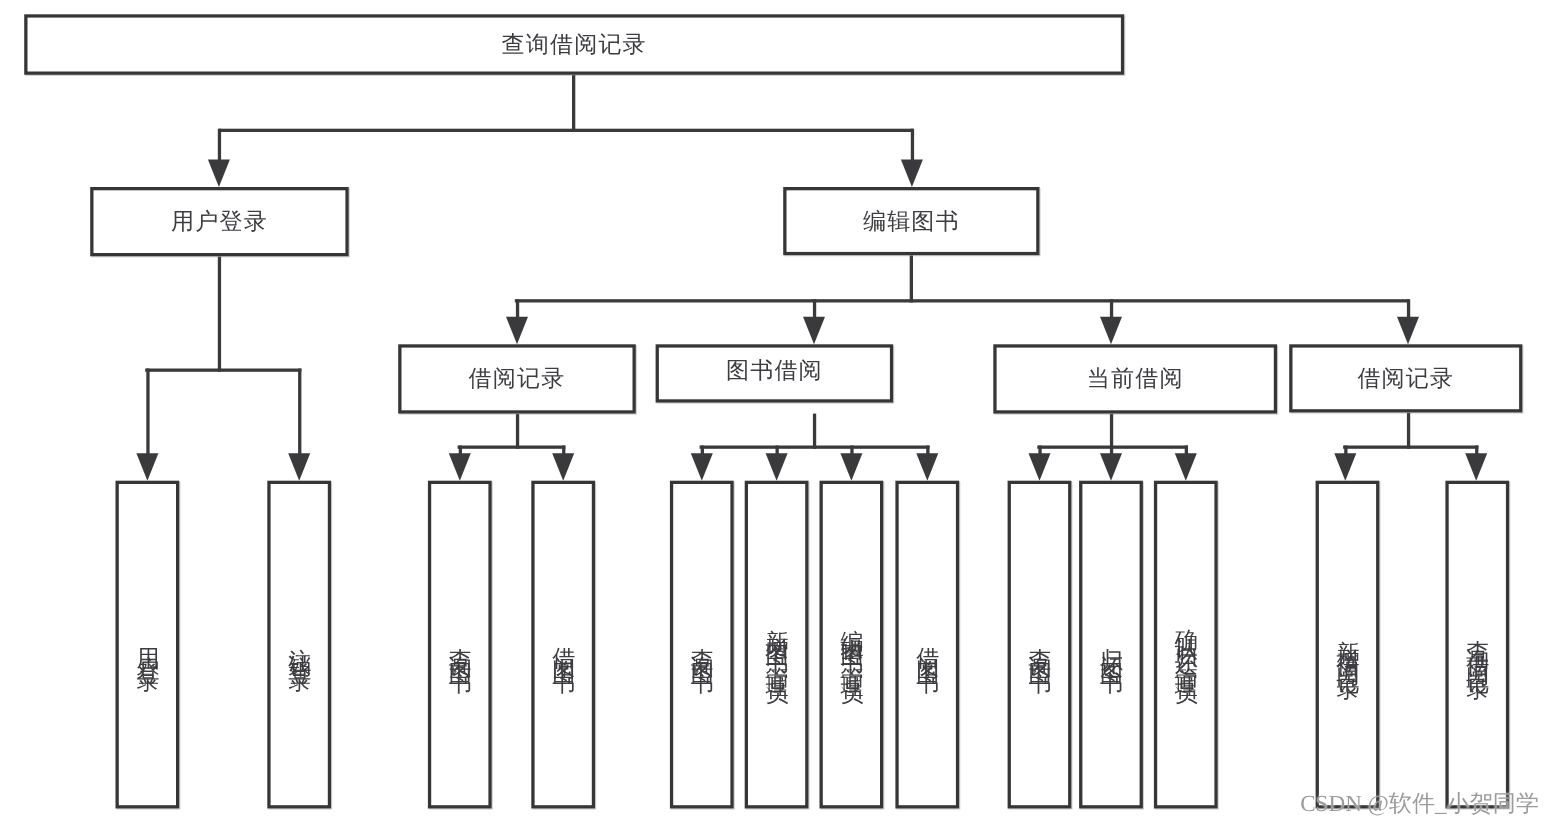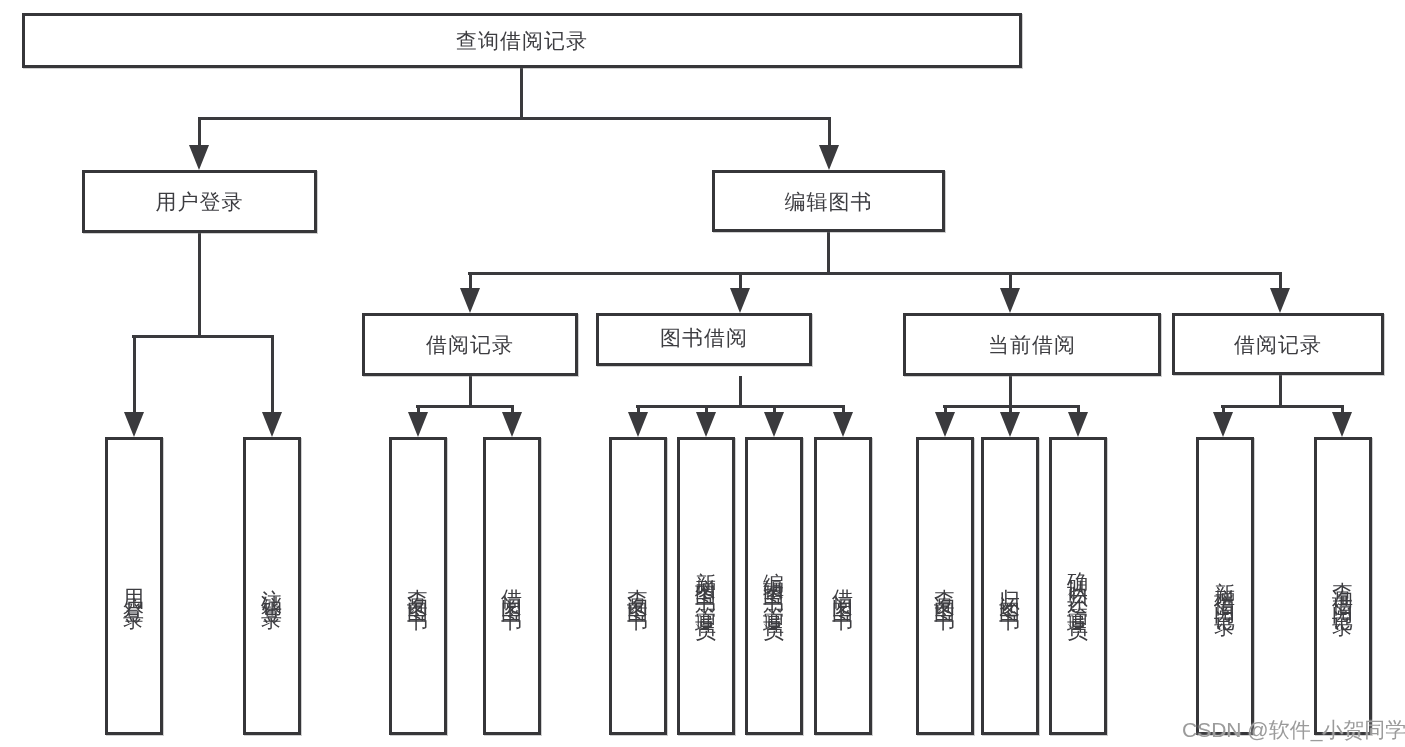--- a/index.html
+++ b/index.html
@@ -184,14 +184,14 @@
       <div class="box v" style="left: 609px; top: 437px; width: 58px; height: 298px;">查询图书</div>
       <div class="box v" style="left: 677px; top: 437px; width: 58px; height: 298px;">新增图书（管理员）</div>
       <div class="box v" style="left: 745px; top: 437px; width: 58px; height: 298px;">编辑图书（管理员）</div>
       <div class="box v" style="left: 814px; top: 437px; width: 58px; height: 298px;">借阅图书</div>
       <div class="box v" style="left: 916px; top: 437px; width: 58px; height: 298px;">查询图书</div>
       <div class="box v" style="left: 981px; top: 437px; width: 58px; height: 298px;">归还图书</div>
       <div class="box v" style="left: 1049px; top: 437px; width: 58px; height: 298px;">确认归还（管理员）</div>
       <div class="box v" style="left: 1196px; top: 437px; width: 58px; height: 298px;">新增借阅记录</div>
       <div class="box v" style="left: 1314px; top: 437px; width: 58px; height: 298px;">查询借阅记录</div>
     </div>
-  <div class="watermark" style="left:1182px; top:716px;">CSDN @软件_小贺同学</div>
+  <div class="watermark" style="left:1182px; top:716px;font-family:Liberation Serif, serif;">CSDN @软件_小贺同学</div>
 </div>
 
 </body></html>

